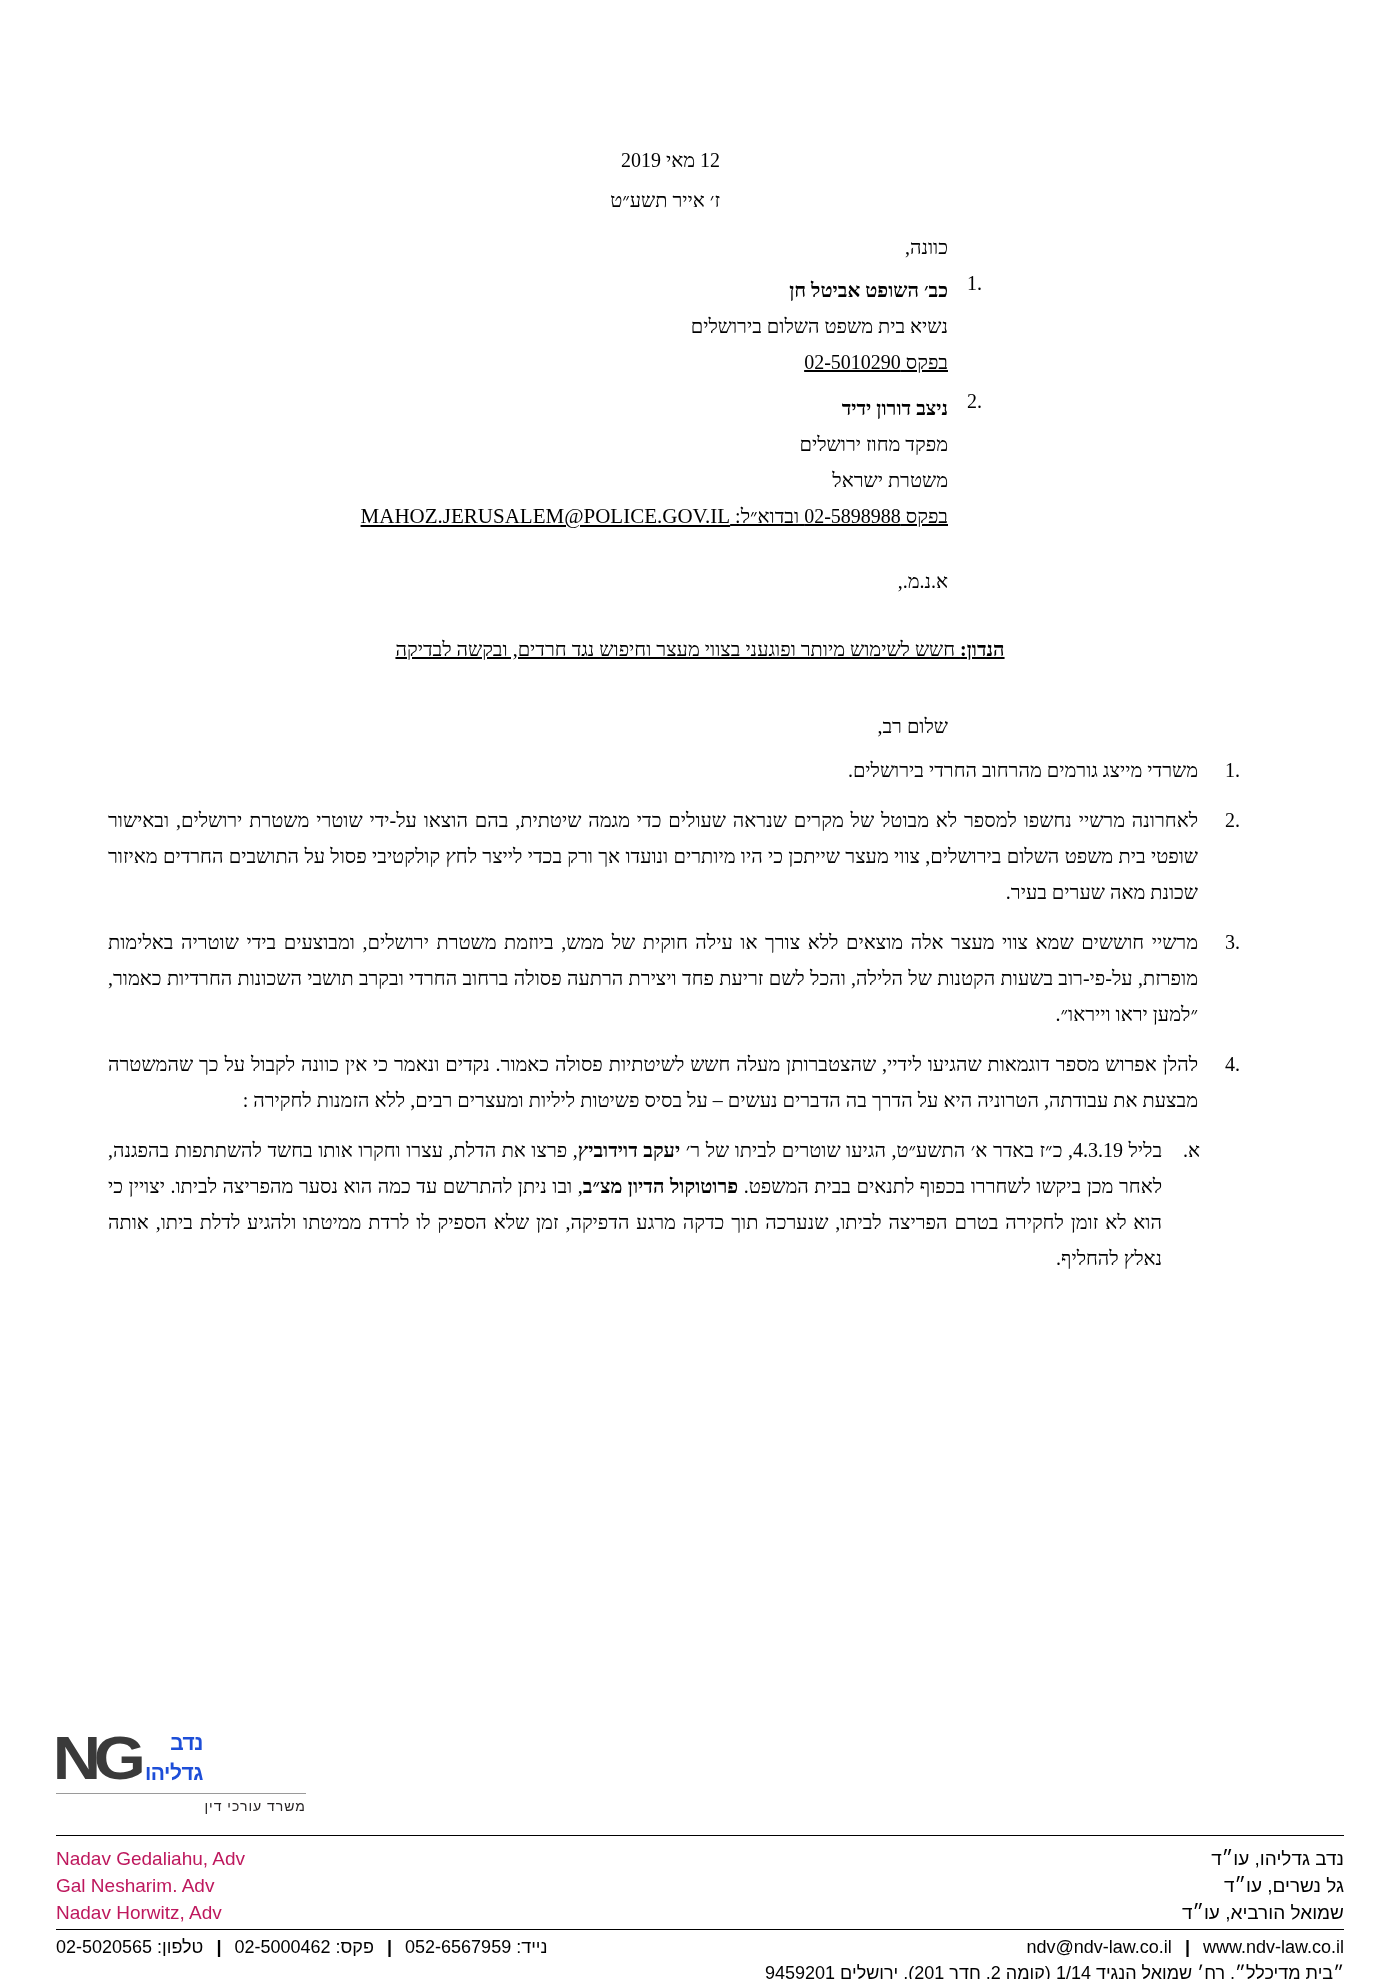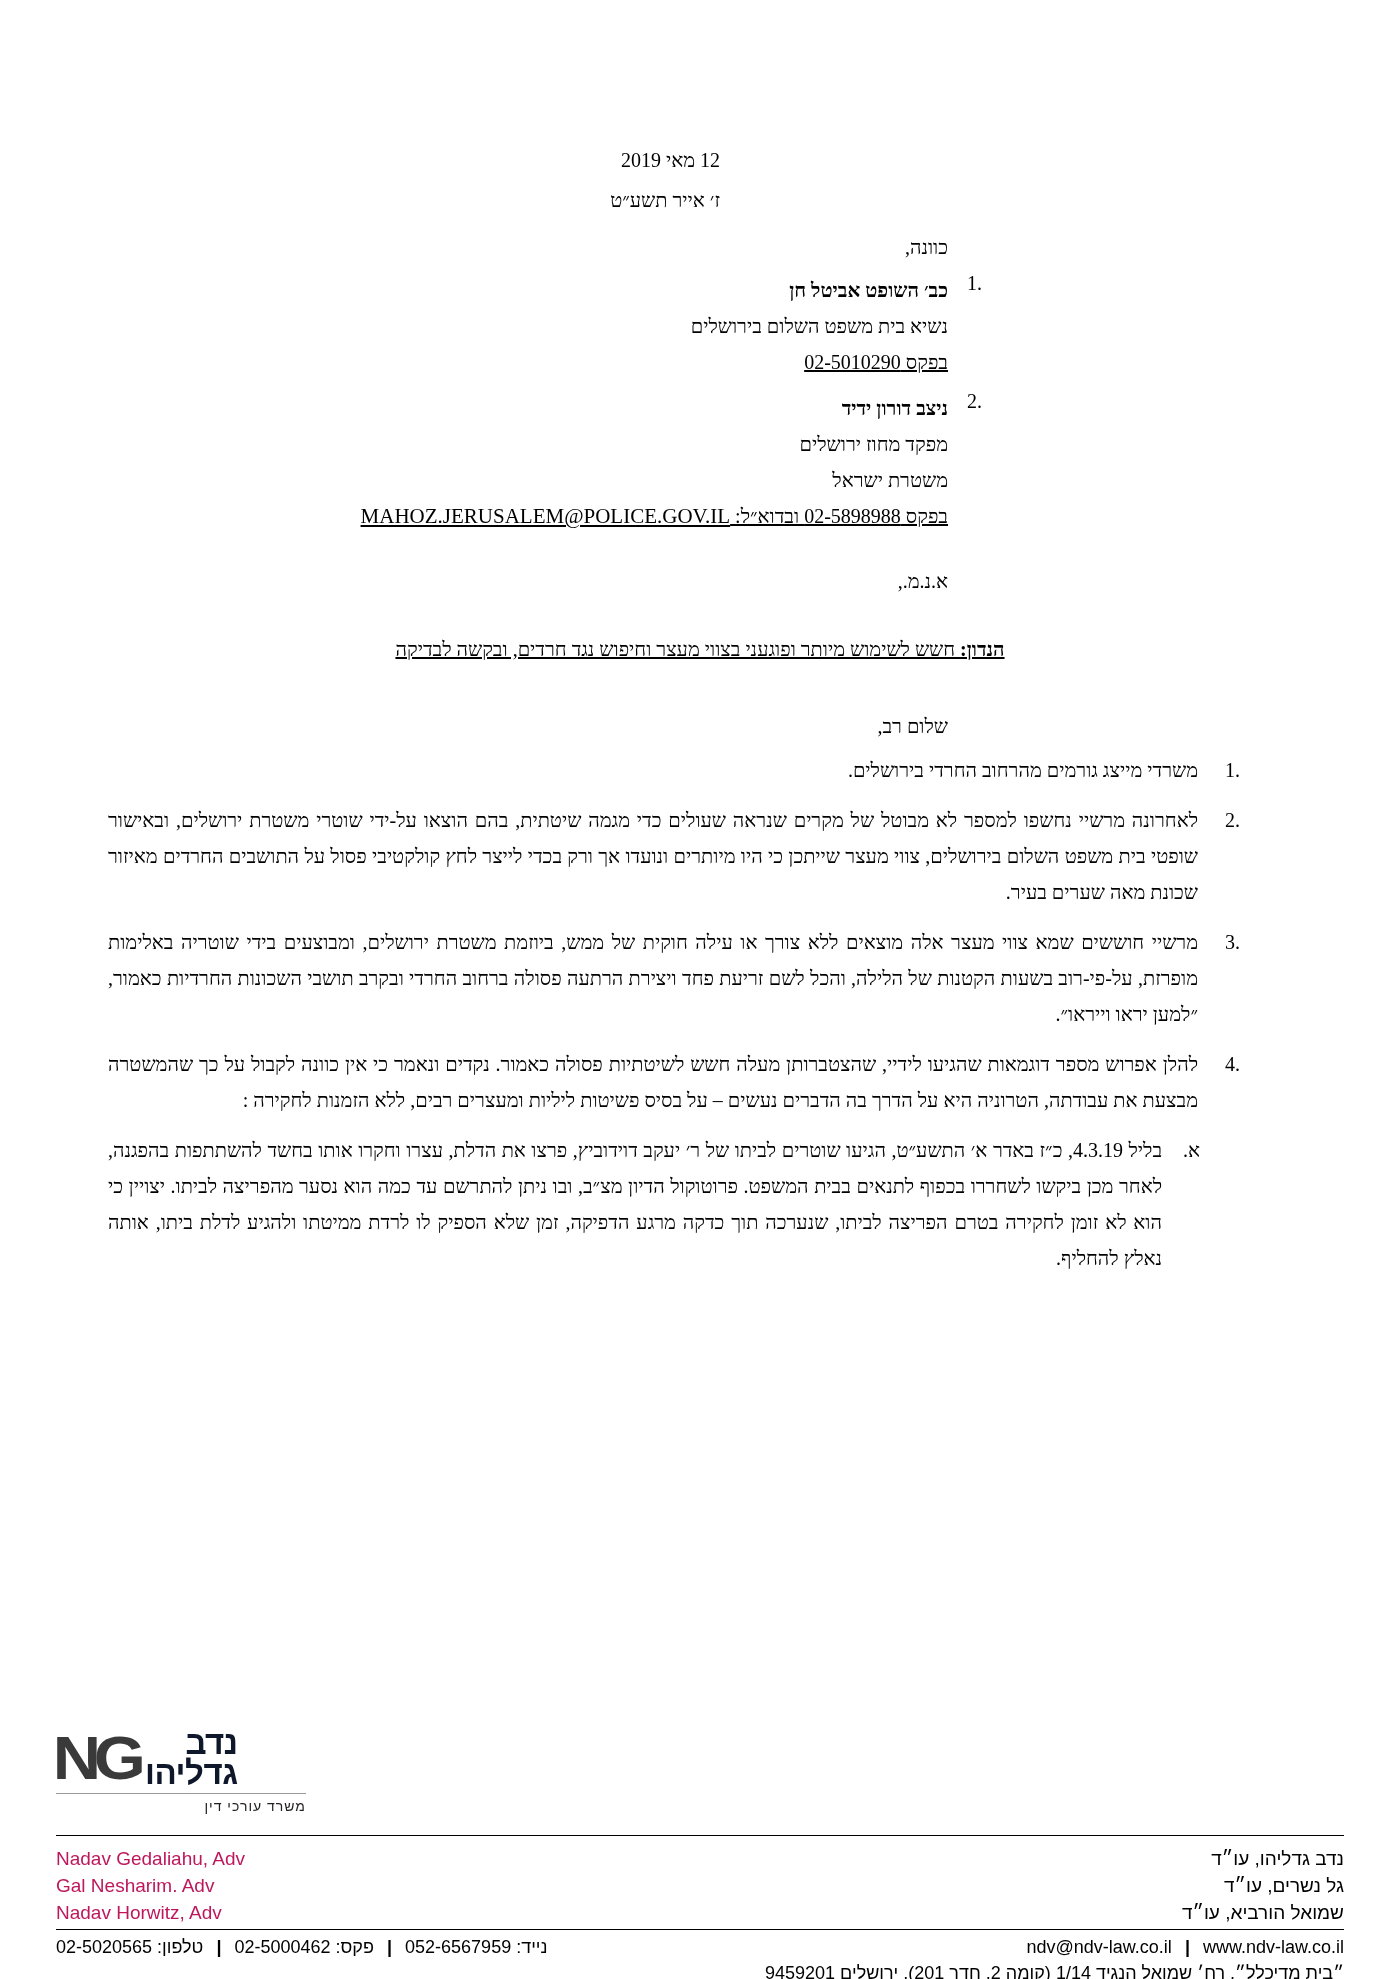--- a/index.html
+++ b/index.html
@@ -149,21 +149,21 @@
     direction: rtl;
   }
   .para .txt {
     flex: 1 1 auto;
     font-size: 20px;
     line-height: 36px;
     text-align: justify;
     text-justify: inter-word;
     direction: rtl;
   }
-  .para .txt b { font-weight: normal; }
+  .para .txt b { font-weight: bold; }
 
   
   .subpara { margin-right: 40px; }
   .subpara .marker { flex: 0 0 38px; }
 
   
   .footer {
     position: absolute;
     left: 0;
     right: 0;
@@ -181,23 +181,23 @@
     display: flex;
     flex-direction: row;
     align-items: center;
     justify-content: flex-end;
     gap: 10px;
   }
   .logo-heb {
     direction: rtl;
     font-family: "Liberation Sans", sans-serif;
     font-weight: bold;
-    font-size: 33px;
+    font-size: 21px;
     line-height: 30px;
-    color: #0f172a;
+    color: #1d4ed8;
     letter-spacing: -0.5px;
   }
   .logo-mark {
     font-family: "Liberation Sans", sans-serif;
     font-weight: bold;
     font-size: 62px;
     line-height: 62px;
     color: #3a3a3a;
     letter-spacing: -7px;
     transform: scaleX(1.08);

